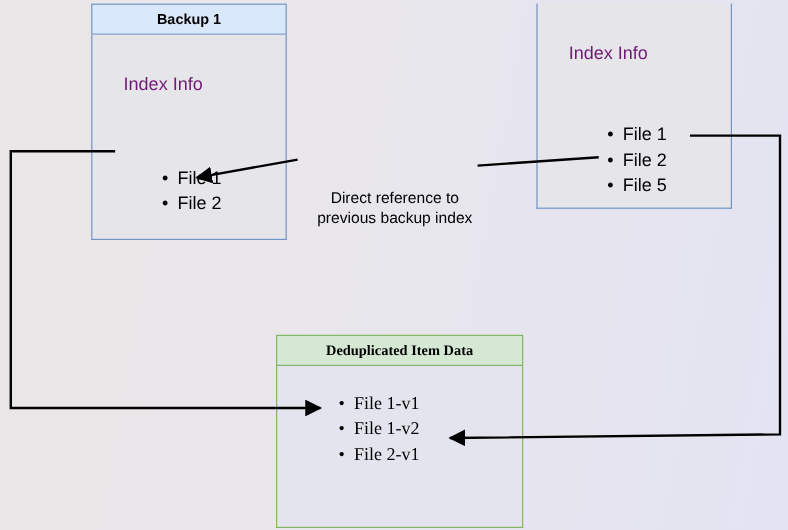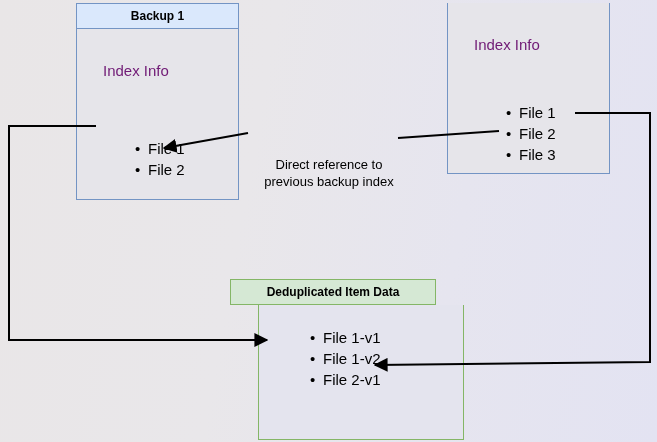--- a/index.html
+++ b/index.html
@@ -113,28 +113,28 @@
       </ul>
     </div>
   </div>
 
   <div class="node blue" style="left:447px; top:3px; width:163px; height:197px;">
     <div class="node-body" style="height:171px;">
       <div class="index-label" style="left:26px; top:33px;">Index Info</div>
       <ul class="file-list" style="left:55px; top:99px;">
         <li>File 1</li>
         <li>File 2</li>
-        <li>File 3</li>
+        <li>File 5</li>
       </ul>
     </div>
   </div>
 
-  <div class="node green" style="left:230px; top:279px; width:206px; height:161px;">
+  <div class="node green" style="left:230px; top:279px; width:206px; height:161px;font-family:Liberation Serif, serif;">
     <div class="node-header">Deduplicated Item Data</div>
-    <div class="node-body" style="height:135px;margin-left:28px;">
+    <div class="node-body" style="height:135px;">
       <ul class="file-list" style="left:48px; top:22px;">
         <li>File 1-v1</li>
         <li>File 1-v2</li>
         <li>File 2-v1</li>
       </ul>
     </div>
   </div>
 
   <div class="annotation" style="left:249px; top:112px; width:160px;margin-top:44px;">
     <div>Direct reference to</div>

